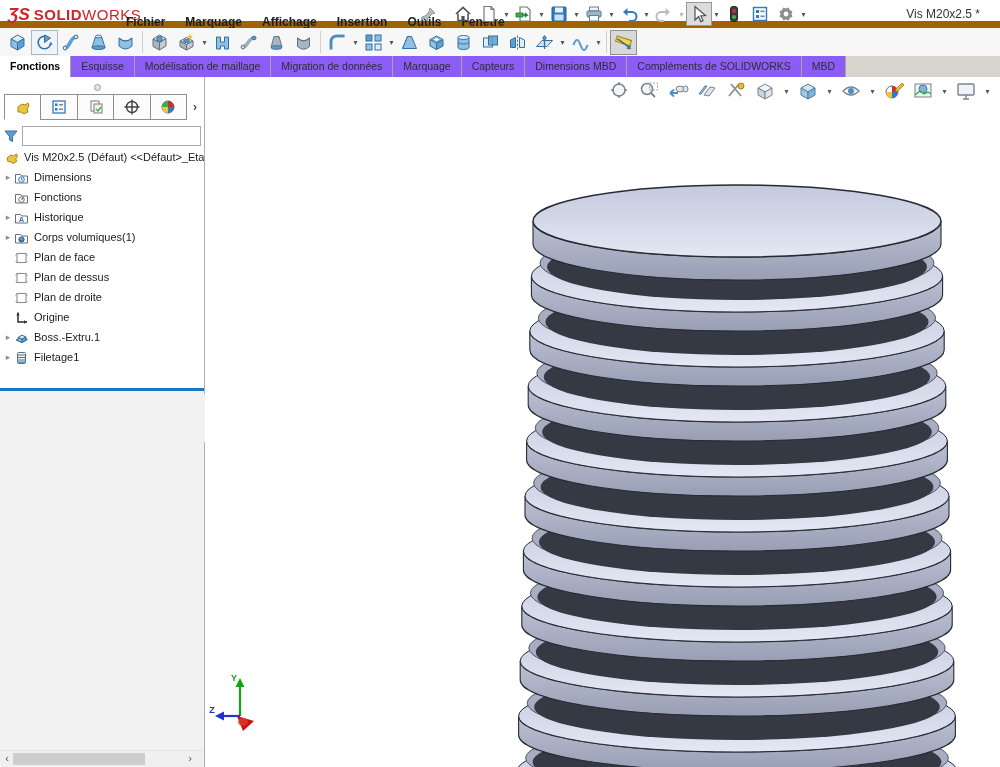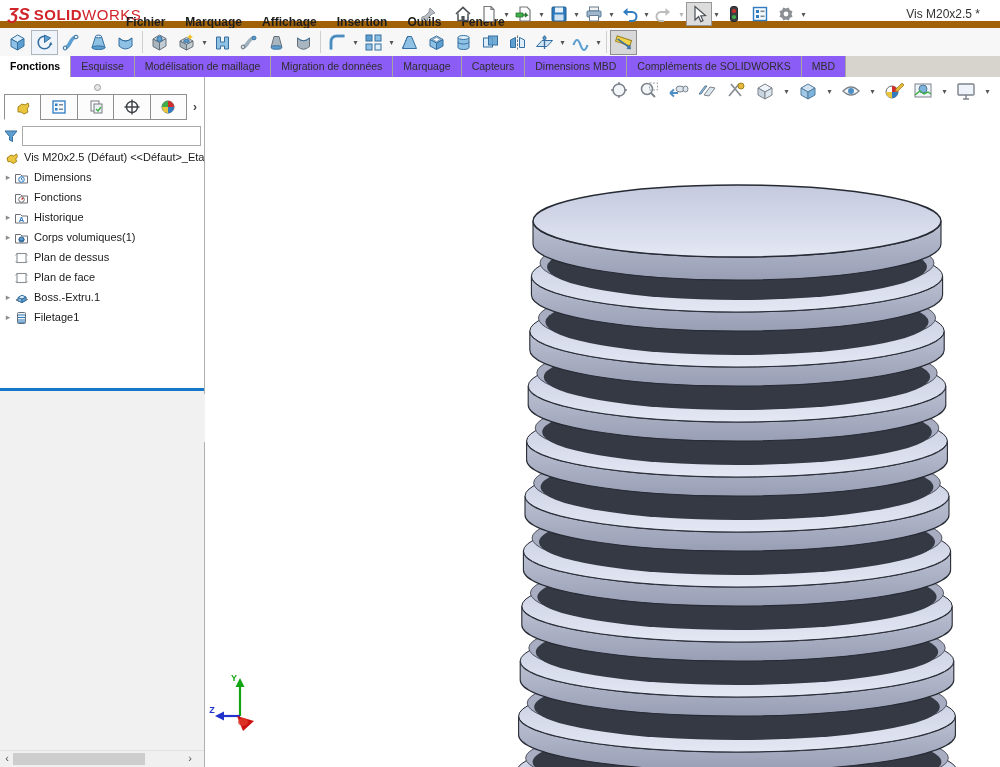--- a/index.html
+++ b/index.html
@@ -425,29 +425,47 @@
           <path d="M5 9.5 a2.6 1 0 0 0 5.2 0" fill="none" stroke="#2a5a8c" stroke-width="0.7"></path>
         </svg>
       <span class="tlabel">Corps volumiques(1)</span>
     </div>
     <div class="trow">
       <span class="arr"></span>
       <svg class="ti">
           <rect x="3" y="3.5" width="9" height="9" fill="none" stroke="#8a9096" stroke-width="1.1"></rect>
           <path d="M3 3.5 l-1.5 2 M12 3.5 l1.5 2 M3 12.5 l-1.5-1 M12 12.5 l1.5-1" stroke="#8a9096" stroke-width="0.9"></path>
         </svg>
-      <span class="tlabel">Plan de dessus</span>
+      <span class="tlabel">Plan de face</span>
     </div>
     <div class="trow">
       <span class="arr"></span>
       <svg class="ti">
           <rect x="3" y="3.5" width="9" height="9" fill="none" stroke="#8a9096" stroke-width="1.1"></rect>
           <path d="M3 3.5 l-1.5 2 M12 3.5 l1.5 2 M3 12.5 l-1.5-1 M12 12.5 l1.5-1" stroke="#8a9096" stroke-width="0.9"></path>
         </svg>
-      <span class="tlabel">Plan de face</span>
+      <span class="tlabel">Plan de dessus</span>
+    </div>
+    <div class="trow">
+      <span class="arr"></span>
+      <svg class="ti">
+          <rect x="3" y="3.5" width="9" height="9" fill="none" stroke="#8a9096" stroke-width="1.1"></rect>
+          <path d="M3 3.5 l-1.5 2 M12 3.5 l1.5 2 M3 12.5 l-1.5-1 M12 12.5 l1.5-1" stroke="#8a9096" stroke-width="0.9"></path>
+        </svg>
+      <span class="tlabel">Plan de droite</span>
+    </div>
+    <div class="trow">
+      <span class="arr"></span>
+      <svg class="ti">
+          <path d="M4 2.5 V12 H13" fill="none" stroke="#2c3publishers" stroke-width="0"></path>
+          <path d="M4 2.5 V12 H13" fill="none" stroke="#2c3035" stroke-width="1.5"></path>
+          <path d="M4 2.5 l-1.7 3 h3.4 z" fill="#2c3035"></path>
+          <path d="M13 12 l-3-1.7 v3.4 z" fill="#2c3035"></path>
+        </svg>
+      <span class="tlabel">Origine</span>
     </div>
     <div class="trow">
       <span class="arr">▸</span>
       <svg class="ti">
           <path d="M2 10 L7.5 7 L13.5 9.5 L8 12.5 z" fill="#d7dde2" stroke="#66707a"></path>
           <path d="M4 7.5 L8 5.2 L12 7 L8 9.2 z" fill="#ddeefa" stroke="#356f9f"></path>
           <path d="M4 7.5 L8 9.2 V12.5 L4 10.8 z" fill="#8fc1e4" stroke="#356f9f"></path>
           <path d="M8 9.2 L12 7 V10.3 L8 12.5 z" fill="#5d9fd0" stroke="#356f9f"></path>
         </svg>
       <span class="tlabel">Boss.-Extru.1</span>

